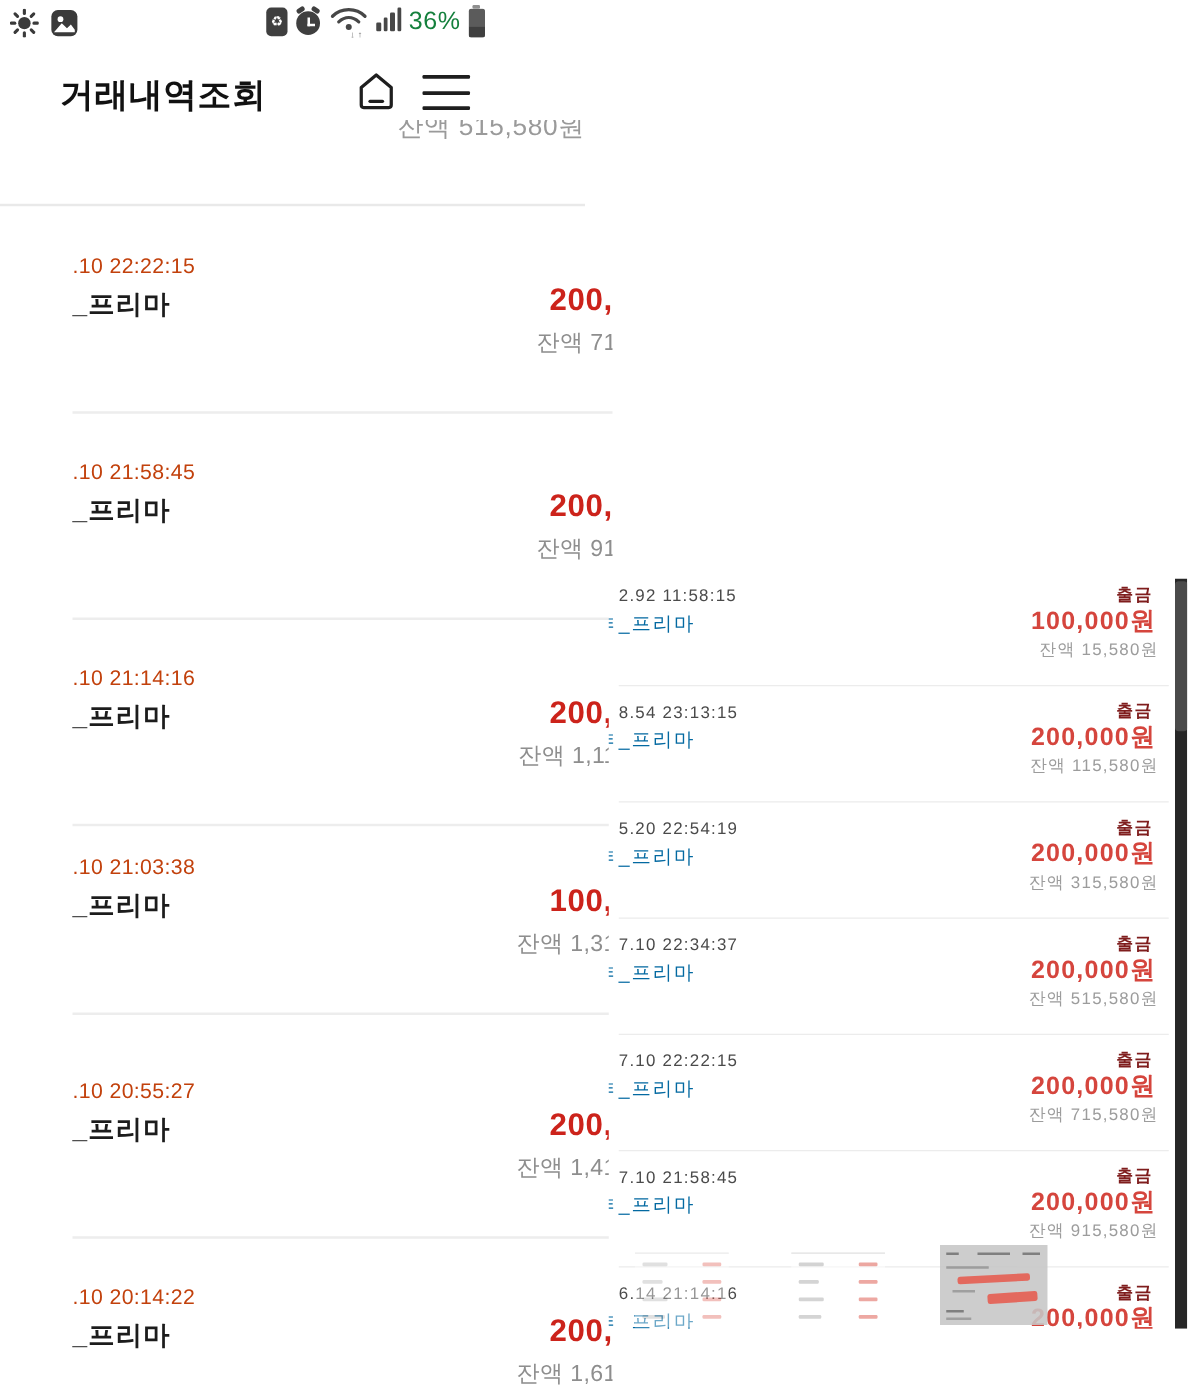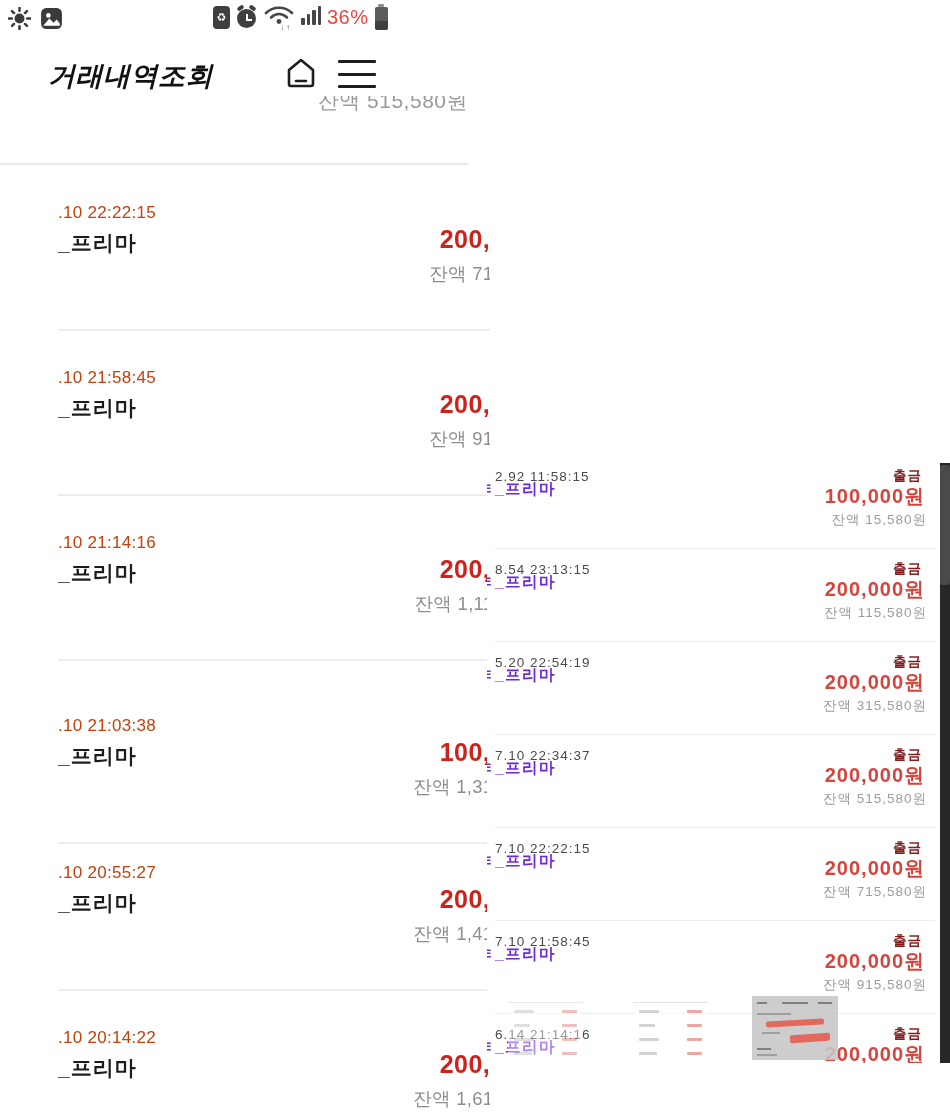--- a/index.html
+++ b/index.html
@@ -4,42 +4,42 @@
 <style>
   * { margin:0; padding:0; box-sizing:border-box; }
   html,body { background:#fff; }
   body { font-family:"Liberation Sans", sans-serif; }
   #canvas { position:relative; width:950px; height:1118px; background:#ffffff; overflow:hidden; }
 
   
   .statusbar { position:absolute; left:0; top:0; width:950px; height:40px; }
   .sb-left { position:absolute; left:8px; top:6px; display:flex; gap:8px; align-items:center; }
   .sb-right { position:absolute; left:213px; top:4px; display:flex; gap:6px; align-items:center; }
-  .sb-pct { font-size:20px; color:#ef4444; letter-spacing:0.5px; }
+  .sb-pct { font-size:20px; color:#15803d; letter-spacing:0.5px; }
   .icon-dark { color:#3a3a3a; }
   .batt-saver { width:17px; height:23px; background:#3f3f3f; border-radius:4px; color:#fff;
                 font-size:11px; display:flex; align-items:center; justify-content:center; }
   .alarm { position:relative; width:21px; height:23px; }
   .alarm .face { position:absolute; left:1px; top:3px; width:19px; height:19px; border-radius:50%; background:#3f3f3f; }
   .alarm .h1 { position:absolute; left:10px; top:8px; width:2px; height:7px; background:#fff; }
   .alarm .h2 { position:absolute; left:10px; top:13px; width:6px; height:2px; background:#fff; }
   .alarm .b1 { position:absolute; left:1px; top:0px; width:7px; height:4px; background:#3f3f3f; transform:rotate(-35deg); border-radius:2px; }
   .alarm .b2 { position:absolute; left:13px; top:0px; width:7px; height:4px; background:#3f3f3f; transform:rotate(35deg); border-radius:2px; }
   .sigbars { display:flex; align-items:flex-end; gap:2px; height:20px; padding-bottom:2px; }
   .sigbars i { display:block; width:3.5px; background:#474747; border-radius:1px; }
   .battv { position:relative; width:13px; height:26px; }
   .battv .nub { position:absolute; left:3.5px; top:0; width:6px; height:3px; background:#8f8f8f; border-radius:1px; }
   .battv .body { position:absolute; left:0; top:3px; width:13px; height:23px; background:#b9b9b9; border-radius:2px; overflow:hidden; }
   .battv .fill { position:absolute; left:0; bottom:0; width:100%; height:38%; background:#3f3f3f; }
   .battv .top { position:absolute; left:0; top:0; width:100%; height:62%; background:#4a4a4a; opacity:.85; }
 
   
   .main-screen { position:absolute; left:0; top:40px; width:490px; height:1078px; background:#fff; overflow:hidden; }
   .app-header { position:absolute; left:0; top:0; width:100%; height:60px; background:#fff; }
-  .app-title { position:absolute; left:48px; top:18px; font-size:27px; font-weight:bold; color:#111; letter-spacing:0.5px;font-style:italic; }
+  .app-title { position:absolute; left:48px; top:18px; font-size:27px; font-weight:bold; color:#111; letter-spacing:0.5px; }
   .home-btn { position:absolute; left:283px; top:15px; width:36px; height:36px; }
   .menu-btn { position:absolute; left:338px; top:19px; width:38px; height:30px; display:flex; flex-direction:column; justify-content:space-between; padding:1px 0; }
   .menu-btn i { display:block; height:3px; background:#1e1e1e; border-radius:1px; }
 
   .balance-clip { position:absolute; left:240px; top:56px; width:228px; height:27px; overflow:hidden; }
   .balance-clip span { display:block; margin-top:-9px; font-size:21px; color:#9a9a9a; text-align:right; letter-spacing:0.5px; }
   .header-divider { position:absolute; left:0; top:123px; width:468px; height:2px; background:#e9e9e9; }
 
   .m-row { position:absolute; left:0; width:540px; height:165px; }
   .m-date { position:absolute; left:58px; top:8px; font-size:17px; color:#c2410c; letter-spacing:0.3px; }
@@ -48,21 +48,21 @@
   .m-balance { position:absolute; right:-20px; top:66px; font-size:18.5px; color:#8e8e8e; letter-spacing:0.3px; }
   .m-div { position:absolute; left:58px; top:134px; width:482px; height:1.5px; background:#ededed; }
 
   
   .overlay-screen { position:absolute; left:487px; top:455px; width:463px; height:608px; background:#fff; overflow:hidden; }
   .o-scrollbar { position:absolute; right:0; top:8px; width:10px; height:600px; background:#272727; }
   .o-thumb { position:absolute; left:0; top:2px; width:10px; height:120px; background:#4a4a4a; border-radius:3px; }
 
   .o-row { position:absolute; left:0; width:463px; height:93px; }
   .o-date { position:absolute; left:8px; top:9px; font-size:13.5px; color:#4a4a4a; letter-spacing:1px; }
-  .o-name { position:absolute; left:-9px; top:19px; font-size:15.5px; font-weight:bold; color:#6d28d9; letter-spacing:1.5px; white-space:nowrap; }
+  .o-name { position:absolute; left:-9px; top:29px; font-size:15.5px; font-weight:normal; color:#0369a1; letter-spacing:1.5px; white-space:nowrap; }
   .o-type { position:absolute; right:28px; top:7px; font-size:13.5px; font-weight:bold; color:#7f1d1d; letter-spacing:1px; }
   .o-amount { position:absolute; right:25px; top:23px; font-size:20px; font-weight:bold; color:#d5453d; letter-spacing:1px; }
   .o-balance { position:absolute; right:23px; top:51px; font-size:13.5px; color:#9c9c9c; letter-spacing:1px; }
   .o-div { position:absolute; left:8px; top:88px; width:440px; height:1px; background:#ececec; }
 
   
   .thumb { position:absolute; width:75px; height:62px; background:#fff; }
   .thumb .tl { position:absolute; left:0; top:2px; width:100%; height:1px; background:#ccc; }
   .thumb .mini { position:absolute; height:2.5px; border-radius:1px; }
   .mini.g { background:#b5b5b5; }
@@ -183,21 +183,21 @@
       <span class="m-div"></span>
     </div>
     <div class="m-row" style="top:485px">
       <span class="m-date">.10 21:14:16</span>
       <span class="m-name">_프리마</span>
 
       <span class="m-amount">200,000원</span>
       <span class="m-balance">잔액 1,115,580원</span>
       <span class="m-div"></span>
     </div>
-    <div class="m-row" style="top:668px">
+    <div class="m-row" style="top:636px">
       <span class="m-date">.10 21:03:38</span>
       <span class="m-name">_프리마</span>
 
       <span class="m-amount">100,000원</span>
       <span class="m-balance">잔액 1,315,580원</span>
       <span class="m-div"></span>
     </div>
     <div class="m-row" style="top:815px">
       <span class="m-date">.10 20:55:27</span>
       <span class="m-name">_프리마</span>

